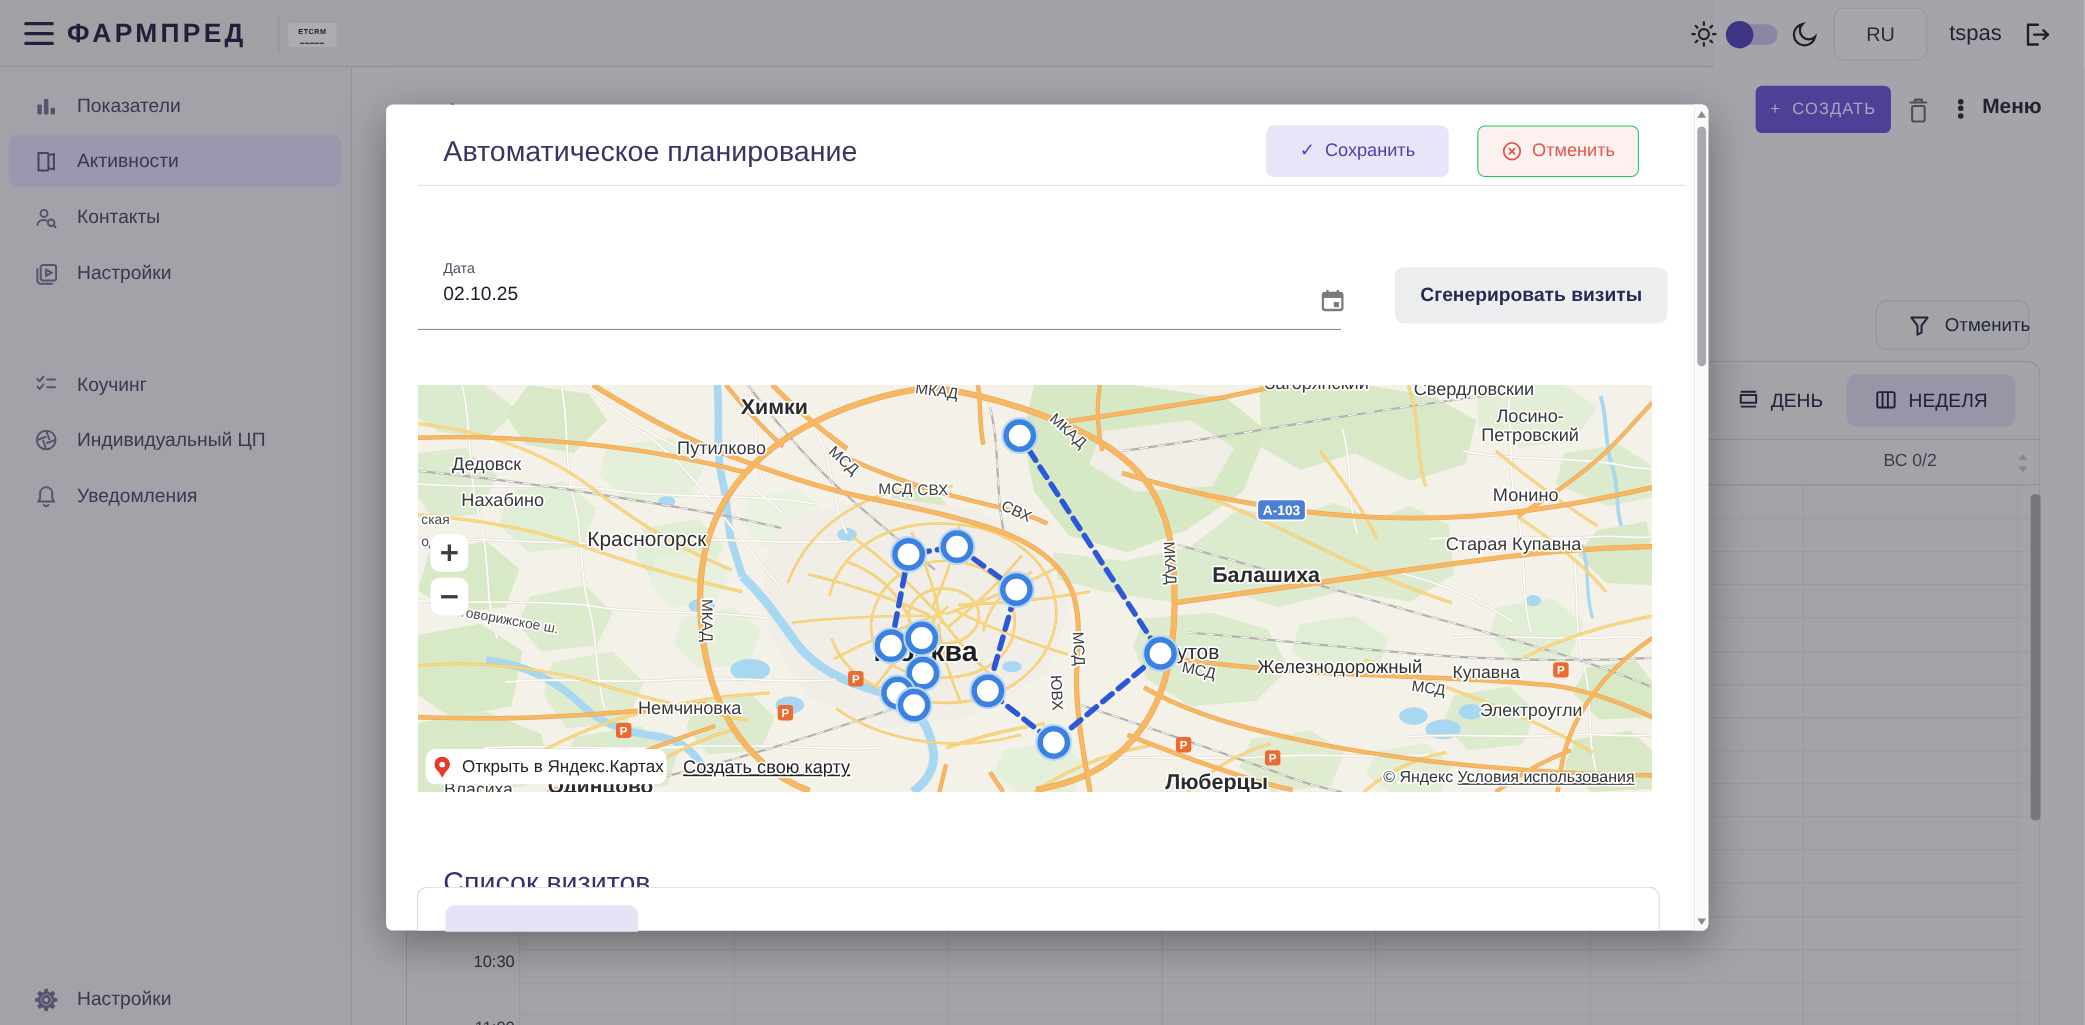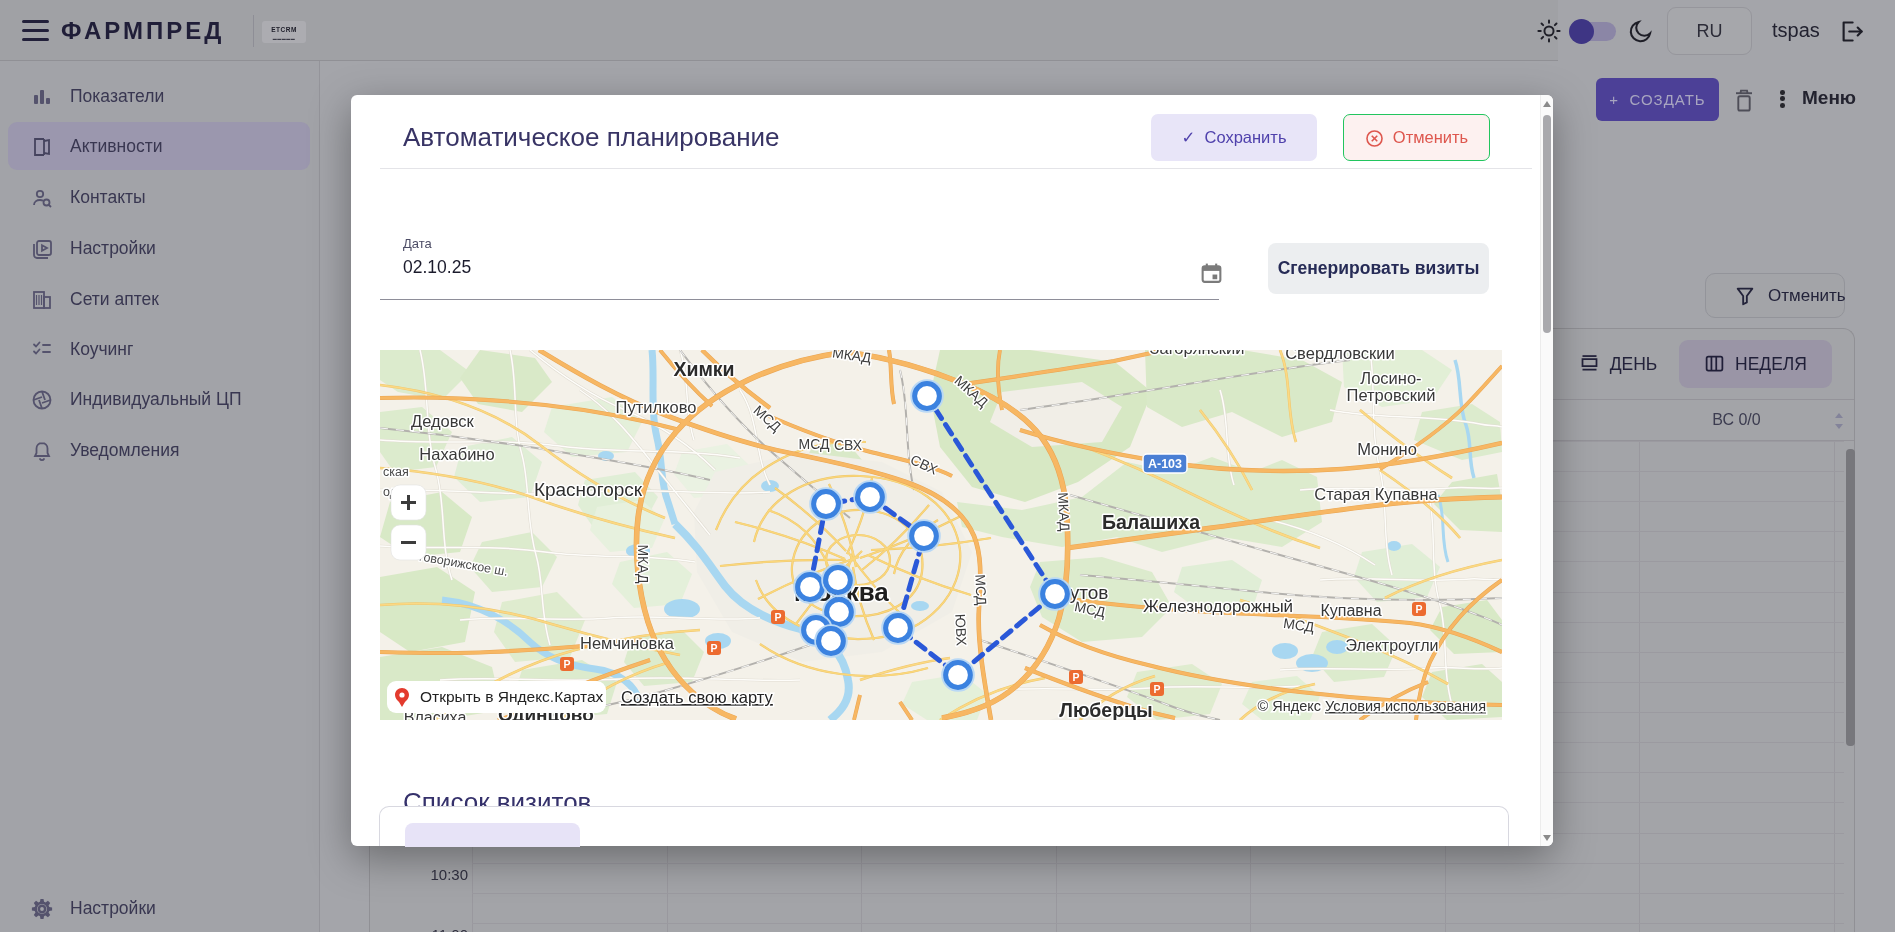--- a/index.html
+++ b/index.html
@@ -51,21 +51,21 @@
 #tscroll { position:absolute; left:1476px; top:120px; width:9px; height:297px; background:#77777c; border-radius:4px; }
 
 #modal { position:absolute; left:351px; top:95px; width:1202px; height:751px; background:#ffffff; border-radius:6px; box-shadow:0 12px 40px rgba(0,0,0,0.35); }
 #mtitle { position:absolute; left:52px; top:27px; font-size:26px; color:#383465; }
 #savebtn { position:absolute; left:800px; top:19px; width:166px; height:47px; background:#e8e5f8; border-radius:7px; color:#4f41ac; font-size:16.5px; font-weight:500; text-align:center; line-height:47px; }
 #cancelbtn { position:absolute; left:992px; top:19px; width:147px; height:47px; background:#fdf1f0; border:1px solid #22c55e; border-radius:7px; color:#de574e; font-size:16.5px; font-weight:400; text-align:center; line-height:45px; }
 #mdiv { position:absolute; left:29px; top:73px; width:1152px; height:1px; background:#e4e4e8; }
 #datelbl { position:absolute; left:52px; top:141px; font-size:13px; color:#4d4d66; }
 #dateval { position:absolute; left:52px; top:162px; font-size:17.5px; color:#1b1b2c; }
 #dateline { position:absolute; left:29px; top:204px; width:839px; height:1px; background:#8e8e99; }
-#genbtn { position:absolute; left:917px; top:148px; width:221px; height:51px; background:#eceef0; border-radius:8px; color:#262b56; font-size:17.5px; font-weight:bold; text-align:center; line-height:51px; }
+#genbtn { position:absolute; left:917px; top:148px; width:248px; height:51px; background:#eceef0; border-radius:8px; color:#262b56; font-size:17.5px; font-weight:bold; text-align:center; line-height:51px; }
 #mapwrap { position:absolute; left:29px; top:255px; width:1122px; height:370px; overflow:hidden; }
 #listtitle { position:absolute; left:52px; top:692px; font-size:26px; color:#35316b; }
 #listbox { position:absolute; left:28px; top:711px; width:1130px; height:40px; border:1px solid #d8d8e0; border-radius:10px 10px 0 0; border-bottom:none; background:#fff; }
 #listbtn { position:absolute; left:25px; top:16px; width:175px; height:24px; background:#e7e3f7; border-radius:8px 8px 0 0; }
 
 #mscroll { position:absolute; right:0; top:0; width:13px; height:751px; background:#fafafa; border-left:1px solid #ececec; border-radius:0 6px 6px 0; }
 #mthumb { position:absolute; left:2px; top:20px; width:8px; height:218px; background:#a9a9ad; border-radius:4px; }
 .scar { position:absolute; left:2px; width:0; height:0; border-left:4.5px solid transparent; border-right:4.5px solid transparent; }
 svg text { font-family:"Liberation Sans", sans-serif; }
 </style>
@@ -142,34 +142,20 @@
     <div class="sbitem" style="top:163px;">
         <svg class="ic" viewBox="0 0 24 24">
           <g fill="none" stroke="#55536d" stroke-width="1.8">
             <rect x="7" y="4" width="14" height="14" rx="2"></rect>
             <path d="M4 7 V18 C4 19.6 5.4 21 7 21 H18"></path>
             <path d="M12 8.2 L17 11 L12 13.8 Z"></path>
           </g>
         </svg>
         <div class="lb">Настройки</div>
       </div>
-    <div class="sbitem" style="top:214px;">
-        <svg class="ic" viewBox="0 0 24 24">
-          <g fill="none" stroke="#55536d" stroke-width="1.8">
-            <rect x="4" y="4" width="10" height="16"></rect>
-            <rect x="14" y="9" width="6" height="11"></rect>
-            <g stroke-width="1.2">
-              <line x1="6.5" y1="7" x2="6.5" y2="17"></line>
-              <line x1="9" y1="7" x2="9" y2="17"></line>
-              <line x1="11.5" y1="7" x2="11.5" y2="17"></line>
-            </g>
-          </g>
-        </svg>
-        <div class="lb">Сети аптек</div>
-      </div>
     <div class="sbitem" style="top:264px;">
         <svg class="ic" viewBox="0 0 24 24">
           <g fill="none" stroke="#55536d" stroke-width="1.8" stroke-linecap="round">
             <path d="M4 6.5 L6 8.5 L9.5 4.5"></path>
             <path d="M4 13.5 L6 15.5 L9.5 11.5"></path>
             <line x1="13" y1="7" x2="20" y2="7"></line>
             <line x1="13" y1="14" x2="20" y2="14"></line>
           </g>
         </svg>
         <div class="lb">Коучинг</div>
@@ -233,21 +219,21 @@
             </g>
           </svg>ДЕНЬ</div>
       <div id="tabweek"><svg style="vertical-align:-4px;margin-right:10px;" width="21" height="21" viewBox="0 0 24 24">
             <g fill="none" stroke="#201f38" stroke-width="2">
               <rect x="3" y="4" width="18" height="16" rx="2"></rect>
               <line x1="8.5" y1="4" x2="8.5" y2="20"></line>
               <line x1="14" y1="4" x2="14" y2="20"></line>
             </g>
           </svg>НЕДЕЛЯ</div>
       <div id="thead">
-        <div id="vs00">ВС 0/0</div>
+        <div id="vs00">ВС 0/2</div>
         <div class="sortar" style="top:13px;border-bottom:5.5px solid #83839a;"></div>
         <div class="sortar" style="top:24px;border-top:5.5px solid #83839a;"></div>
       </div>
       <div id="grid">
           <div class="vline" style="left:102px;"></div>
           <div class="vline" style="left:296.5px;"></div>
           <div class="vline" style="left:491px;"></div>
           <div class="vline" style="left:686px;"></div>
           <div class="vline" style="left:880px;"></div>
           <div class="vline" style="left:1075px;"></div>

